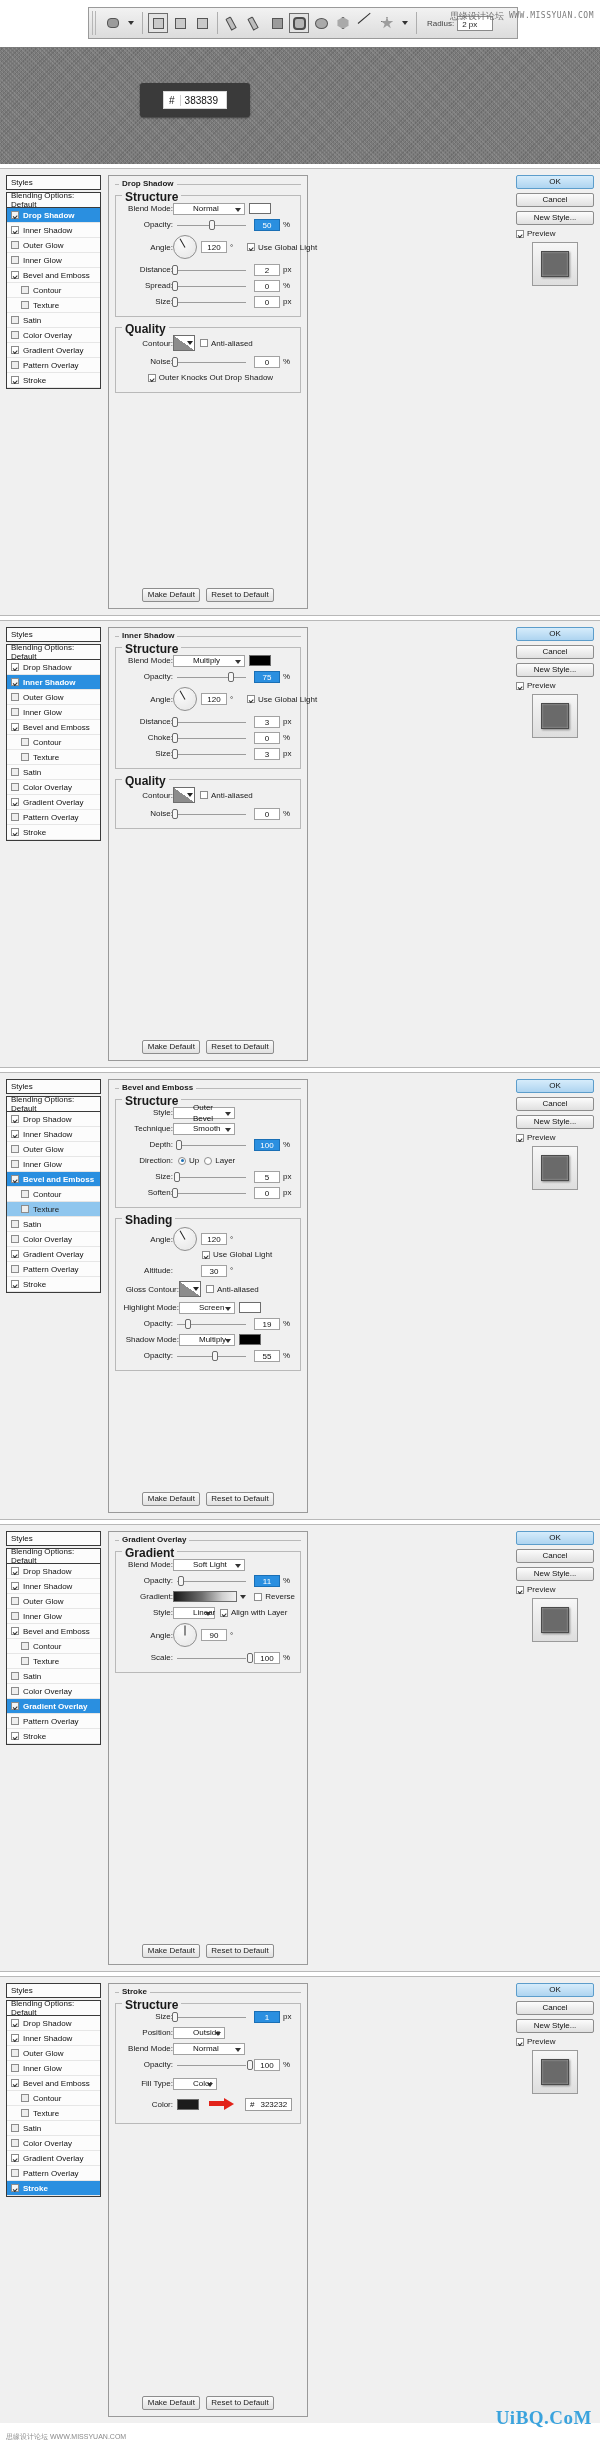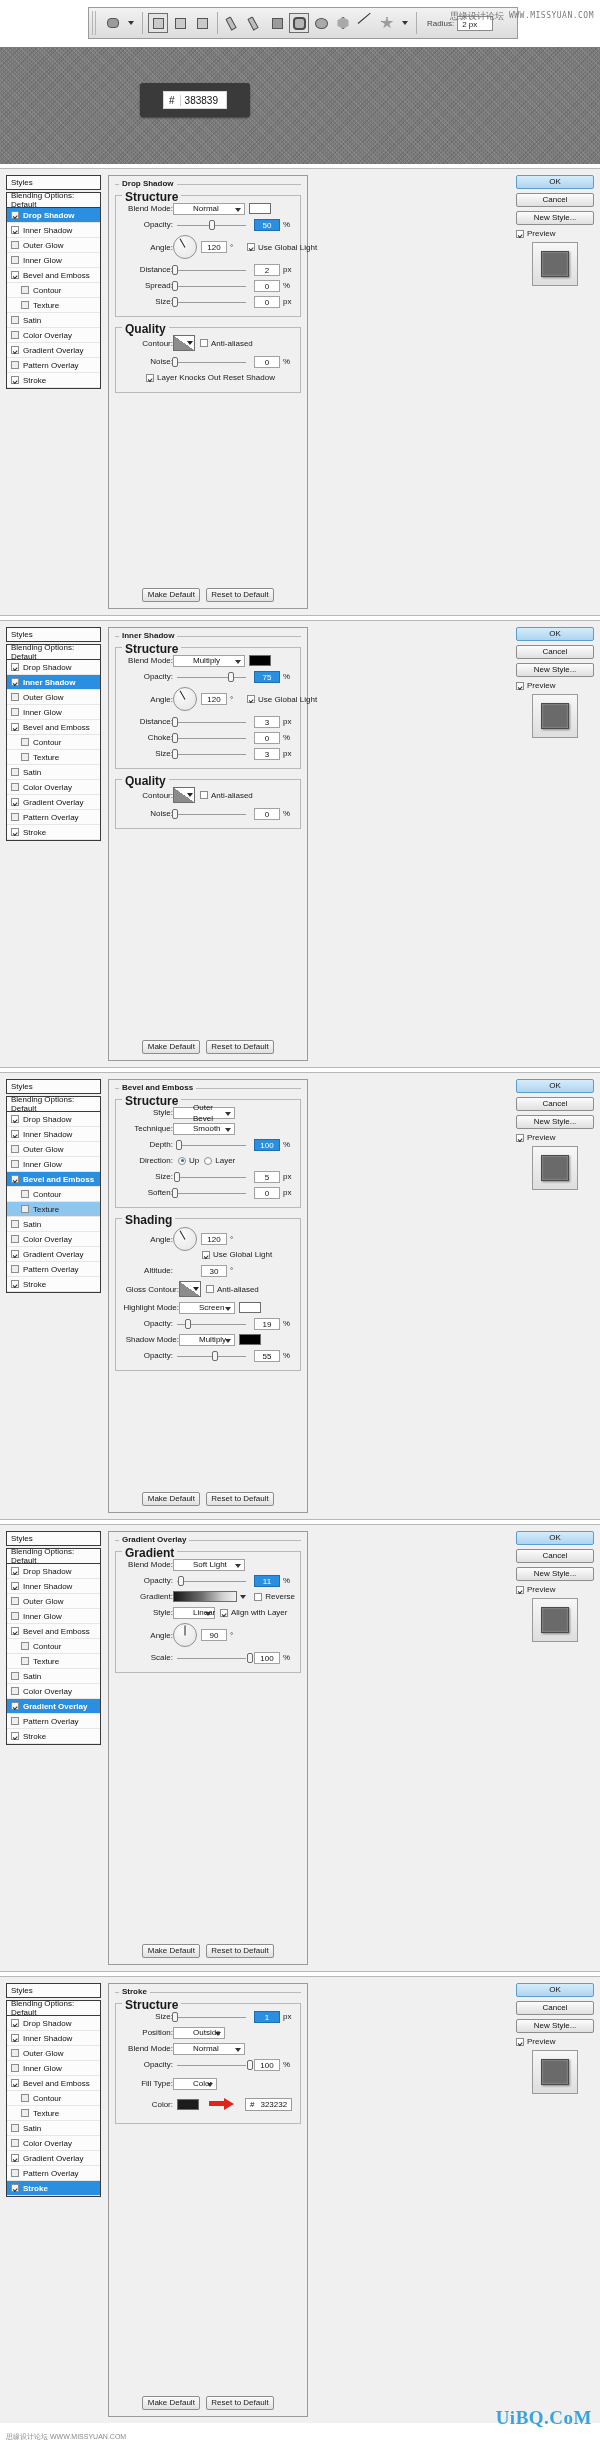--- a/index.html
+++ b/index.html
@@ -401,21 +401,21 @@
               <div class="slider">
                 <span class="track"></span>
                 <span class="knob" style="left:calc(2% - 3px)"></span>
               </div>
               <div class="num ">0</div>
               <span class="unit">%</span>
             </div>
     <div class="row" style="justify-content:center">
               <div class="chk">
                 <span class="cb on"></span>
-                <span>Layer Knocks Out Reset Shadow</span>
+                <span>Outer Knocks Out Drop Shadow</span>
               </div>
             </div>
   </div>
   <div class="defbtns">
     <div class="dbtn">Make Default</div>
     <div class="dbtn">Reset to Default</div>
   </div>
         </div>
       <div class="rcol">
     <div class="rbtn ok">OK</div>

